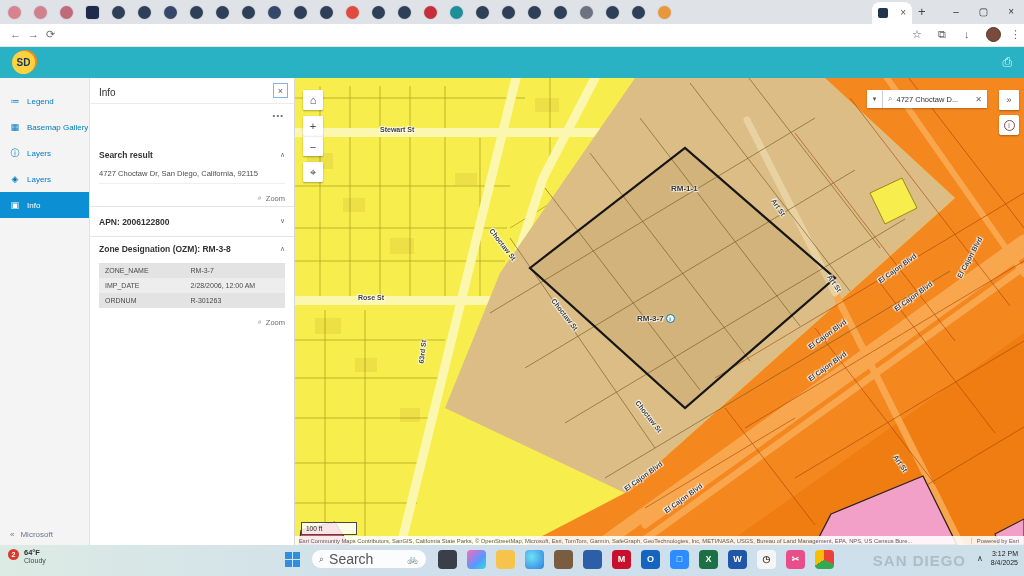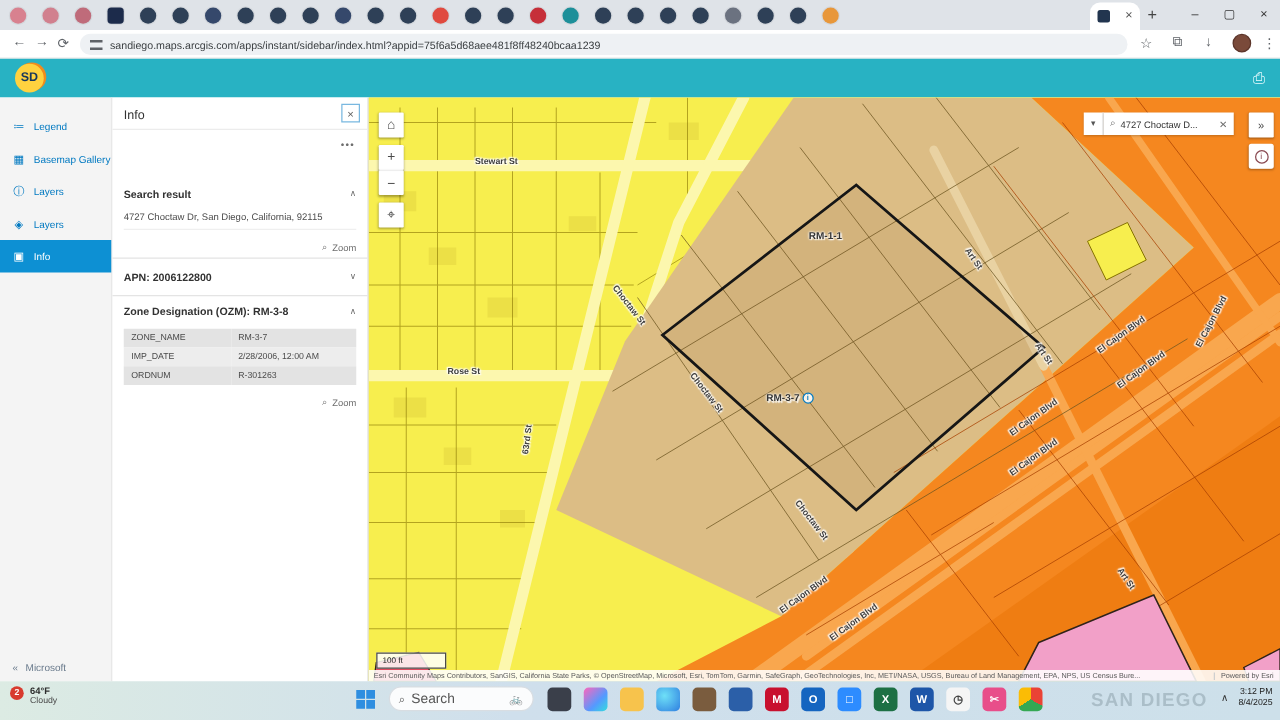--- a/index.html
+++ b/index.html
@@ -54,21 +54,21 @@
   table.attr td { padding:4px 6px; }
   table.attr tr:nth-child(odd) td { background:#e3e3e3; }
   table.attr tr:nth-child(even) td { background:#ededed; }
   table.attr td.k { width:46%; }
 
   
   #map { left:295px; top:78px; width:729px; height:467px; overflow:hidden; background:#f7ee4e; }
   .mlabel { position:absolute; font-size:7px; font-weight:bold; color:#3e3e3e; white-space:nowrap;
             text-shadow:0 0 2px #fff,0 0 2px #fff,1px 1px 1px #fff,-1px -1px 1px #fff; transform-origin:left center; }
   .zlabel { position:absolute; font-size:8px; font-weight:bold; color:#353535; white-space:nowrap;
-            text-shadow:0 0 2px #fff,0 0 2px #fff,1px 1px 1px #fff; display:flex; align-items:flex-end; gap:2px;}
+            text-shadow:0 0 2px #fff,0 0 2px #fff,1px 1px 1px #fff; display:flex; align-items:flex-end; gap:2px;margin-left:24px;}
   .zinfo { width:9px; height:9px; border:1px solid #0079c1; border-radius:50%; color:#0079c1; background:rgba(255,255,255,.85);
            font-size:6px; font-weight:bold; display:flex; align-items:center; justify-content:center; text-shadow:none;}
   .mapbtn { position:absolute; width:20px; height:20px; background:#fff; box-shadow:0 1px 2px rgba(0,0,0,.3); color:#4a4a4a;
             font-size:11px; display:flex; align-items:center; justify-content:center; border-radius:1px; }
   .searchwrap { position:absolute; left:572px; top:12px; height:18px; display:flex; }
   .sw-dd { width:16px; background:#fff; border-right:1px solid #e0e0e0; display:flex; align-items:center; justify-content:center; font-size:7px; color:#555; box-shadow:0 1px 2px rgba(0,0,0,.25);}
   .sw-input { width:104px; background:#fff; display:flex; align-items:center; gap:4px; padding:0 5px; box-shadow:0 1px 2px rgba(0,0,0,.25);}
   .sw-input .q { font-size:8px; color:#6e6e6e; }
   .sw-input .val { font-size:7.5px; color:#323232; white-space:nowrap; overflow:hidden; flex:1;}
   .sw-input .clr { font-size:8px; color:#6e6e6e; }
@@ -81,21 +81,21 @@
   #taskbar { left:0; top:545px; width:1024px; height:31px; background:linear-gradient(90deg,#dcebe3,#cfdfec 40%,#cde0ea); }
   .weather { position:absolute; left:8px; top:3px; display:flex; gap:5px; align-items:flex-start;}
   .wbadge { width:11px; height:11px; border-radius:50%; background:#d83b2e; color:#fff; font-size:7px; display:flex; align-items:center; justify-content:center; font-weight:bold; margin-top:1px;}
   .wtxt .t1 { font-size:7.5px; color:#2d2d2d; font-weight:bold;}
   .wtxt .t2 { font-size:7px; color:#4a4a4a; }
   .tb-center { position:absolute; left:285px; top:4px; display:flex; align-items:center; gap:11px; }
   .winlogo { width:15px; height:15px; display:grid; grid-template-columns:7px 7px; grid-gap:1px; }
   .winlogo i { background:#2f8ee0; display:block; height:7px; }
   .tsearch { width:116px; height:20px; border-radius:10px; background:rgba(255,255,255,.9); border:1px solid #d8dde2; display:flex; align-items:center; gap:5px; padding:0 7px; }
   .tsearch .q { font-size:9px; color:#555; }
-  .tsearch .ph { font-size:11px; color:#555; flex:1;}
+  .tsearch .ph { font-size:14px; color:#555; flex:1;}
   .tsearch .doodle { font-size:9px; }
   .tapp { width:19px; height:19px; border-radius:4px; display:flex; align-items:center; justify-content:center; color:#fff; font-size:9px; font-weight:bold; }
   .watermark { position:absolute; right:58px; top:7px; font-size:15px; font-weight:bold; color:#8fa3ad; opacity:.55; letter-spacing:1px; }
   .tray { position:absolute; right:6px; top:4px; display:flex; align-items:center; gap:8px; }
   .tray .caret { font-size:8px; color:#333; }
   .clockbox { text-align:right; font-size:7px; color:#222; line-height:1.35; }
 </style>
 </head>
 <body>
 
@@ -137,24 +137,20 @@
     <span>–</span>
     <span>▢</span>
     <span>×</span>
   </div>
 </div>
 
 <div id="toolbar" class="abs">
   <span class="navbtn" style="left:10px">←</span>
   <span class="navbtn" style="left:28px">→</span>
   <span class="navbtn" style="left:46px">⟳</span>
-  <div class="addressbar">
-    <span class="tune"></span>
-    <span class="url">sandiego.maps.arcgis.com/apps/instant/sidebar/index.html?appid=75f6a5d68aee481f8ff48240bcaa1239</span>
-  </div>
   <span class="tb-ic" style="left:912px">☆</span>
   <span class="tb-ic" style="left:938px">⧉</span>
   <span class="tb-ic" style="left:964px">↓</span>
   <span class="avatar"></span>
   <span class="tb-ic" style="left:1010px">⋮</span>
 </div>
 
 <div id="appheader" class="abs">
   <div class="sd-logo">SD</div>
   <span class="print-ic">⎙</span>

